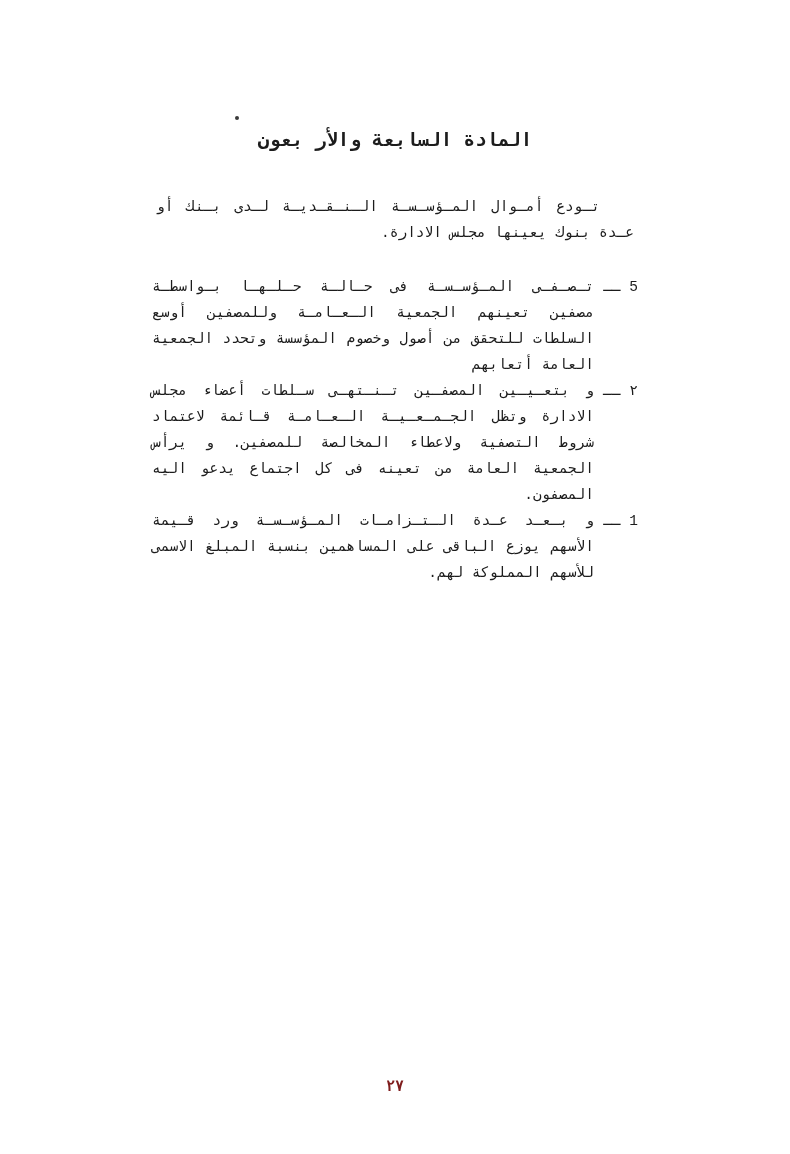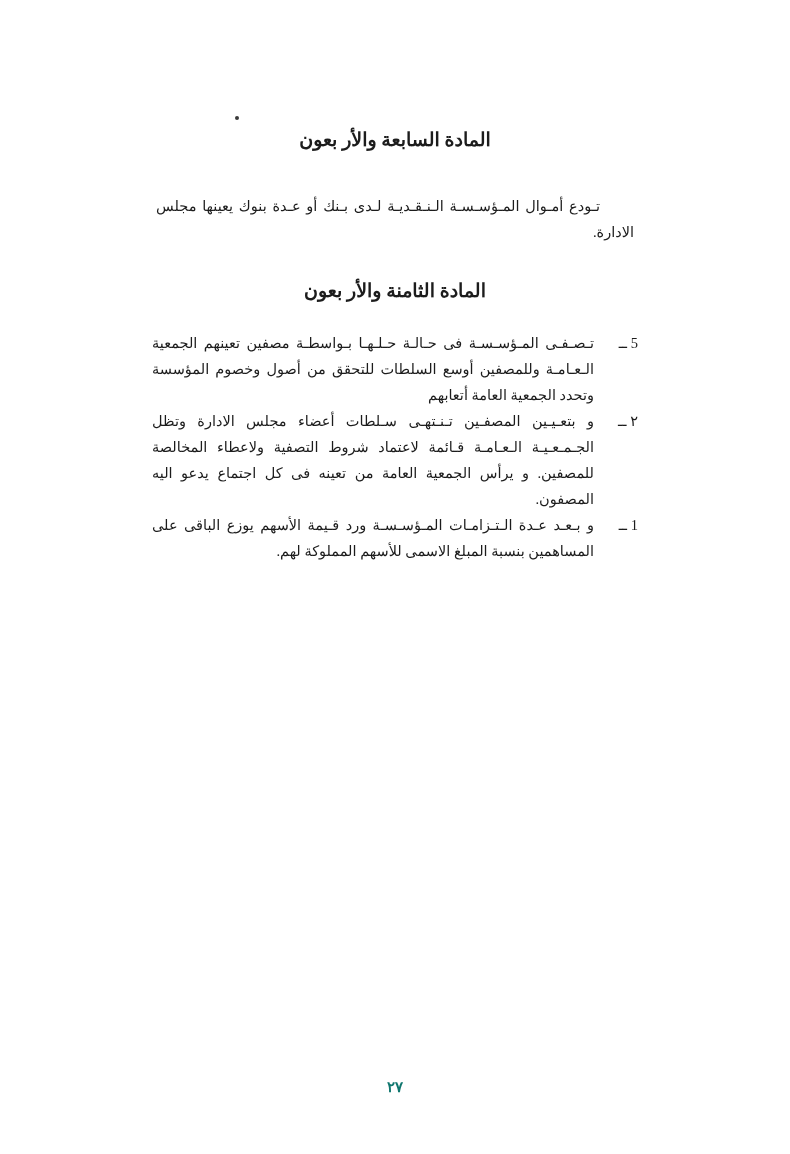--- a/index.html
+++ b/index.html
@@ -7,21 +7,21 @@
       margin: 0;
       padding: 0;
       background: #ffffff;
     }
     .page {
       position: relative;
       width: 790px;
       height: 1154px;
       background: #ffffff;
       color: #1c1c1c;
-      font-family: Liberation Serif, serif;
+      font-family: Liberation Mono, monospace;
       direction: rtl;
       overflow: hidden;
     }
     .content {
       position: absolute;
       top: 128px;
       right: 152px;
       width: 486px;
     }
     .article-title {
@@ -62,21 +62,21 @@
       text-indent: 28px;
     }
     .page-number {
       position: absolute;
       bottom: 58px;
       left: 0;
       right: 0;
       text-align: center;
       font-size: 15px;
       font-weight: bold;
-      color: #0f766e;
+      color: #7f1d1d;
     }
     .speck {
       position: absolute;
       top: 116px;
       left: 235px;
       width: 4px;
       height: 4px;
       border-radius: 50%;
       background: #3a3a3a;
     }
@@ -87,21 +87,20 @@
 <div class="page">
 
   <span class="speck"></span>
 
   <div class="content">
 
     <h2 class="article-title">المادة السابعة والأر بعون</h2>
 
     <p class="body-para">تـودع أمـوال المـؤسـسـة الـنـقـديـة لـدى بـنك أو عـدة بنوك يعينها مجلس الادارة.</p>
 
-    <h2 class="article-title t2">المادة الثامنة والأر بعون</h2>
 
     <div class="clauses">
 
       <div class="clause">
         <span class="clause-num">5 ــ</span>
         <span class="clause-text">تـصـفـى المـؤسـسـة فى حـالـة حـلـهـا بـواسطـة مصفين تعينهم الجمعية الـعـامـة وللمصفين أوسع السلطات للتحقق من أصول وخصوم المؤسسة وتحدد الجمعية العامة أتعابهم</span>
       </div>
 
       <div class="clause">
         <span class="clause-num">٢ ــ</span>

